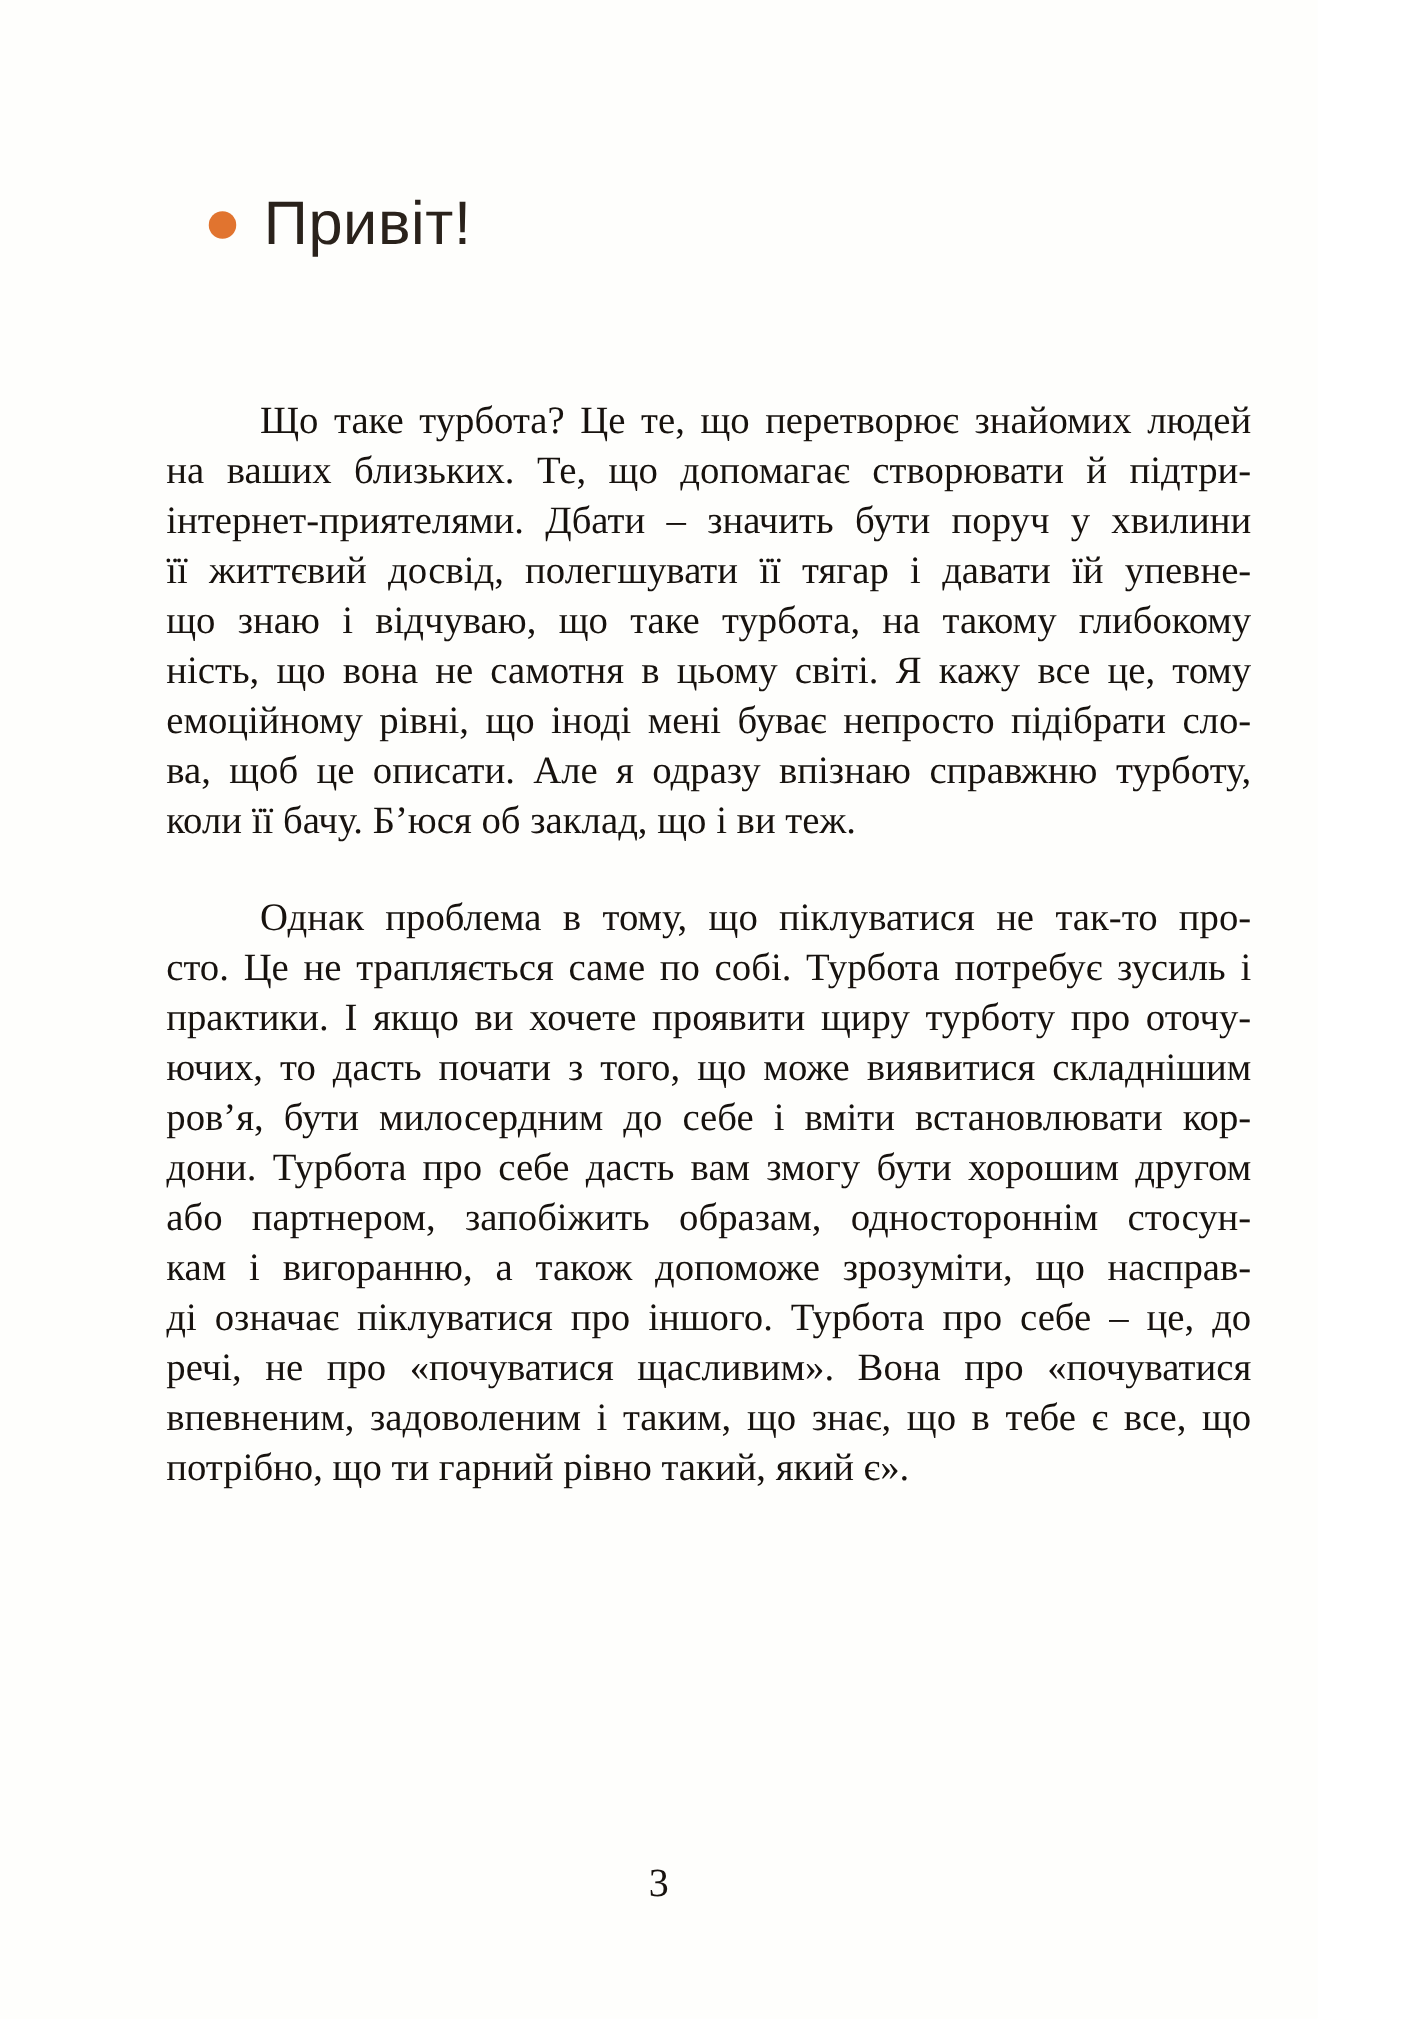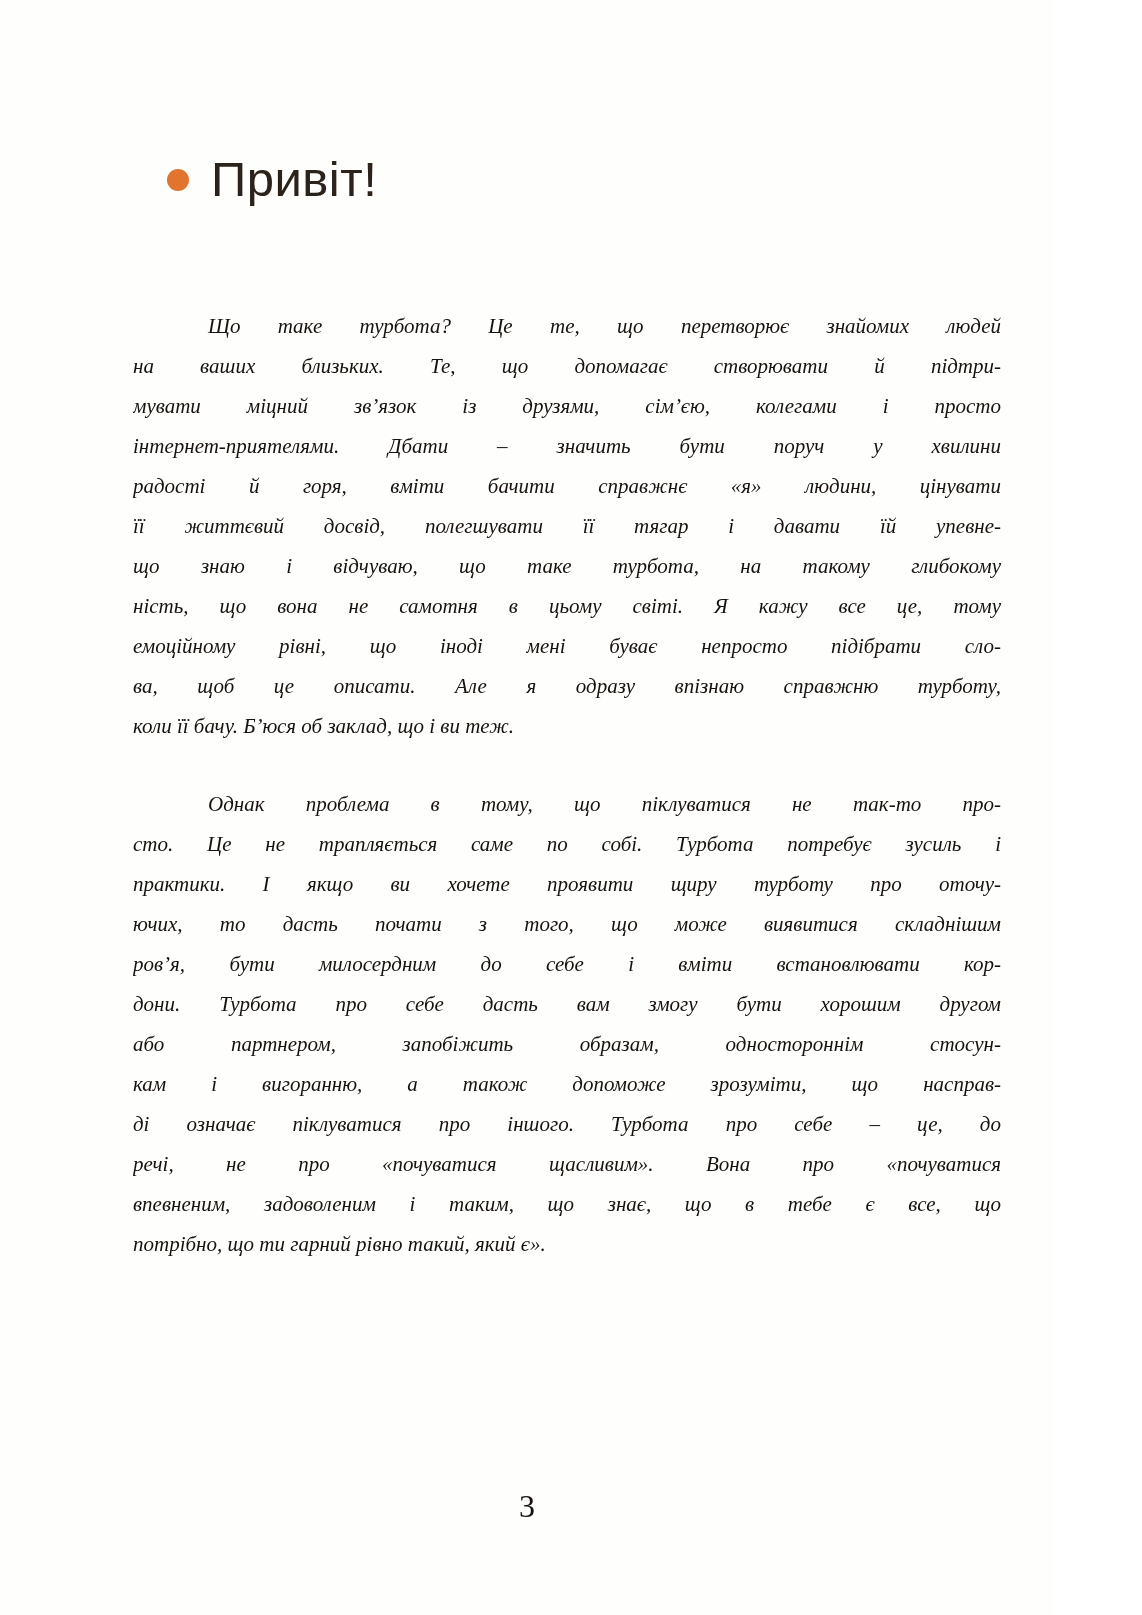--- a/index.html
+++ b/index.html
@@ -32,25 +32,24 @@
     font-family: "Liberation Sans", sans-serif;
     font-size: 49px;
     line-height: 54px;
     font-weight: normal;
     color: #2a221b;
     letter-spacing: 0.5px;
   }
   .body-text {
     position: absolute;
     left: 133px;
-    top: 306px;
+    top: 316px;
     width: 868px;
-    font-size: 21px;
+    font-size: 31px;
     line-height: 40px;
-    font-style: italic;
   }
   .paragraph + .paragraph {
     margin-top: 38px;
   }
   .line {
     height: 40px;
     overflow: hidden;
     text-align: justify;
     text-align-last: justify;
     white-space: normal;
@@ -78,23 +77,21 @@
 <div class="page" style="background: rgb(254, 254, 252);">
 
   <span class="heading-bullet" style="background: rgb(225, 116, 47);"></span>
 
   <h1 class="heading-title" style="margin: 0px; color: rgb(42, 34, 27);">Привіт!</h1>
 
   <div class="body-text">
       <div class="paragraph">
         <div class="line first">Що таке турбота? Це те, що перетворює знайомих людей</div>
         <div class="line">на ваших близьких. Те, що допомагає створювати й підтри-</div>
-        <div class="line">мувати міцний зв’язок із друзями, сім’єю, колегами і просто</div>
         <div class="line">інтернет-приятелями. Дбати – значить бути поруч у хвилини</div>
-        <div class="line">радості й горя, вміти бачити справжнє «я» людини, цінувати</div>
         <div class="line">її життєвий досвід, полегшувати її тягар і давати їй упевне-</div>
         <div class="line">що знаю і відчуваю, що таке турбота, на такому глибокому</div>
         <div class="line">ність, що вона не самотня в цьому світі. Я кажу все це, тому</div>
         <div class="line">емоційному рівні, що іноді мені буває непросто підібрати сло-</div>
         <div class="line">ва, щоб це описати. Але я одразу впізнаю справжню турботу,</div>
         <div class="line last">коли її бачу. Б’юся об заклад, що і ви теж.</div>
       </div>
       <div class="paragraph">
         <div class="line first">Однак проблема в тому, що піклуватися не так-то про-</div>
         <div class="line">сто. Це не трапляється саме по собі. Турбота потребує зусиль і</div>

